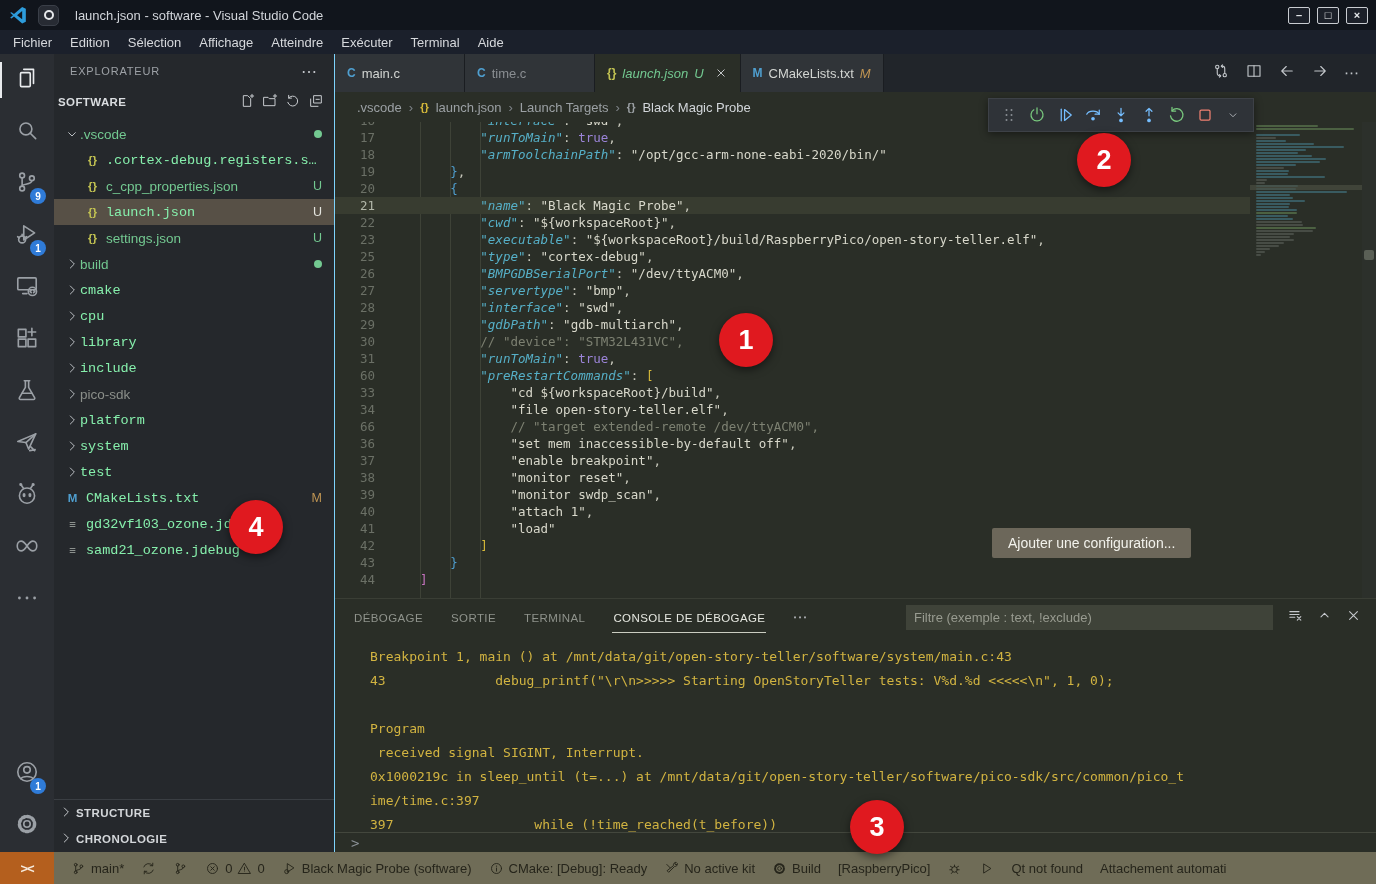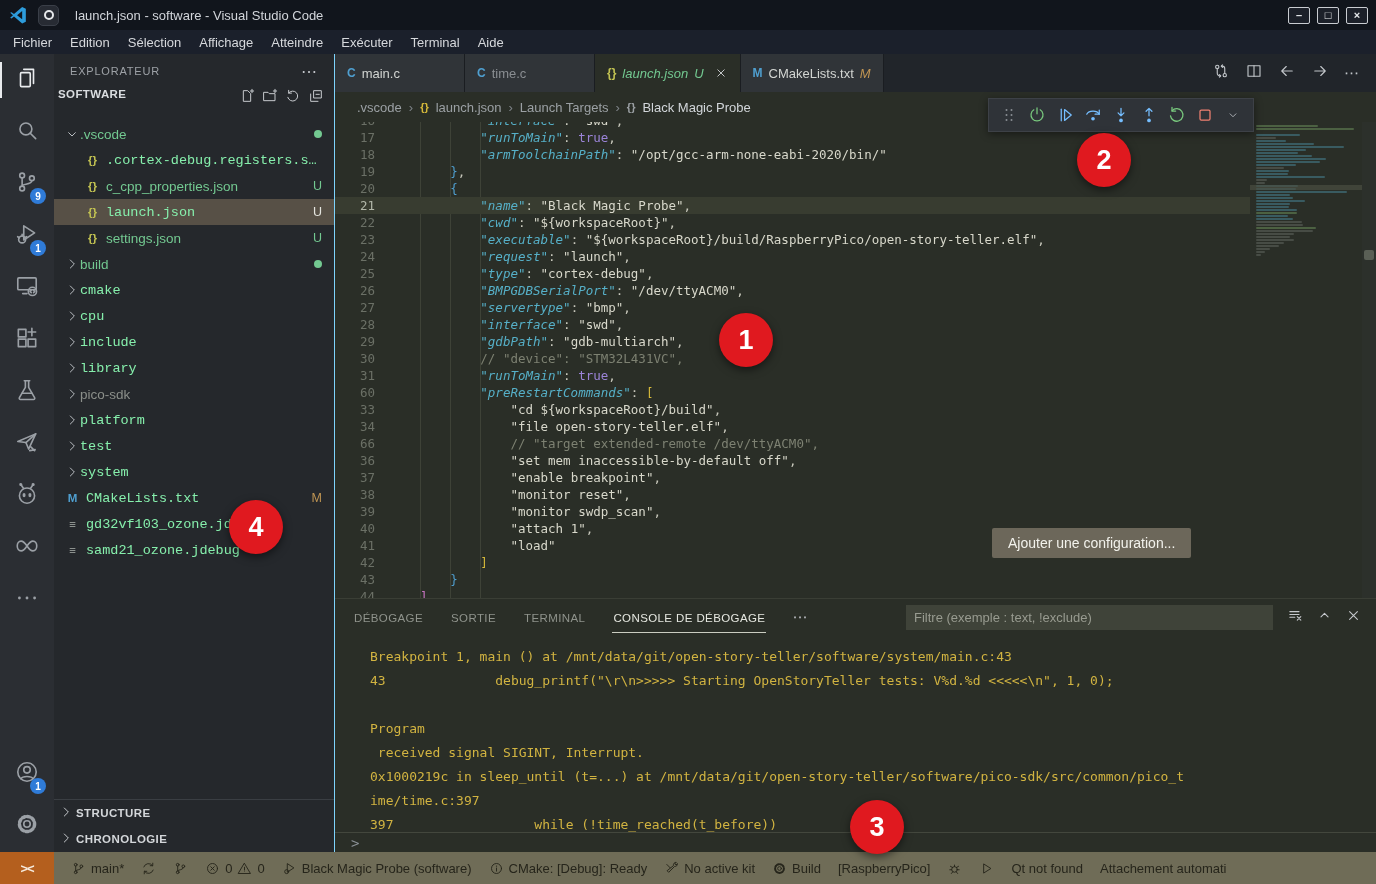--- a/index.html
+++ b/index.html
@@ -35,21 +35,21 @@
     background:#2f7bd8; color:#fff; font-size:10px; font-weight:bold; display:flex; align-items:center;
     justify-content:center; padding:0 4px; }
   .act-bottom { margin-top:auto; }
 
   
   .sidebar { width:281px; background:#25282c; flex:none; position:relative; border-right:1px solid #7dd3fc;
     display:flex; flex-direction:column; }
   .sb-title { height:34px; display:flex; align-items:center; padding:0 16px; color:#9da1a6; font-size:11px;
     letter-spacing:.8px; flex:none; }
   .sb-title .dots { margin-left:auto; font-size:16px; color:#c0c3c8; letter-spacing:1px; }
-  .sb-section { height:27px; display:flex; padding:0 10px 0 4px; color:#dadde0;
+  .sb-section { height:27px; display:flex; align-items:center; padding:0 10px 0 4px; color:#dadde0;
     font-weight:bold; font-size:11.5px; letter-spacing:.4px; flex:none; }
   .sb-actions { margin-left:auto; display:flex; gap:7px; }
   .sb-actions svg { width:16px; height:16px; color:#c6c9cd; }
   .tree { margin-top:6px; }
   .tree-row { height:26px; display:flex; align-items:center; font-size:13.5px; color:#ccd0cc; padding-right:12px; }
   .tree-row.selected { background:#575046; color:#ecece6; }
   .tree-row .tw { width:16px; height:16px; color:#b9bdc1; flex:none; }
   .tree-row .fic { width:17px; flex:none; text-align:center; font-weight:bold; font-size:11.5px; margin-right:5px; }
   .tree-row .lbl { white-space:nowrap; overflow:hidden; text-overflow:ellipsis; }
   .tree-row .badge { margin-left:auto; font-size:12.5px; }
@@ -348,51 +348,51 @@
           <div class="tree-row " style="padding-left:10px">
     <span class="tw"><svg viewBox="0 0 24 24" fill="none" stroke="currentColor" stroke-width="1.5" stroke-linecap="round" stroke-linejoin="round">
                 <path d="M9.5 6l6 6-6 6"></path>
               </svg></span>
             <span class="lbl white">cpu</span>
           </div>
           <div class="tree-row " style="padding-left:10px">
     <span class="tw"><svg viewBox="0 0 24 24" fill="none" stroke="currentColor" stroke-width="1.5" stroke-linecap="round" stroke-linejoin="round">
                 <path d="M9.5 6l6 6-6 6"></path>
               </svg></span>
+            <span class="lbl white">library</span>
+          </div>
+          <div class="tree-row " style="padding-left:10px">
+    <span class="tw"><svg viewBox="0 0 24 24" fill="none" stroke="currentColor" stroke-width="1.5" stroke-linecap="round" stroke-linejoin="round">
+                <path d="M9.5 6l6 6-6 6"></path>
+              </svg></span>
             <span class="lbl white">include</span>
           </div>
           <div class="tree-row " style="padding-left:10px">
     <span class="tw"><svg viewBox="0 0 24 24" fill="none" stroke="currentColor" stroke-width="1.5" stroke-linecap="round" stroke-linejoin="round">
                 <path d="M9.5 6l6 6-6 6"></path>
               </svg></span>
-            <span class="lbl white">library</span>
-          </div>
-          <div class="tree-row " style="padding-left:10px">
-    <span class="tw"><svg viewBox="0 0 24 24" fill="none" stroke="currentColor" stroke-width="1.5" stroke-linecap="round" stroke-linejoin="round">
-                <path d="M9.5 6l6 6-6 6"></path>
-              </svg></span>
             <span class="lbl dim">pico-sdk</span>
           </div>
           <div class="tree-row " style="padding-left:10px">
     <span class="tw"><svg viewBox="0 0 24 24" fill="none" stroke="currentColor" stroke-width="1.5" stroke-linecap="round" stroke-linejoin="round">
                 <path d="M9.5 6l6 6-6 6"></path>
               </svg></span>
             <span class="lbl white">platform</span>
           </div>
           <div class="tree-row " style="padding-left:10px">
     <span class="tw"><svg viewBox="0 0 24 24" fill="none" stroke="currentColor" stroke-width="1.5" stroke-linecap="round" stroke-linejoin="round">
                 <path d="M9.5 6l6 6-6 6"></path>
               </svg></span>
+            <span class="lbl white">system</span>
+          </div>
+          <div class="tree-row " style="padding-left:10px">
+    <span class="tw"><svg viewBox="0 0 24 24" fill="none" stroke="currentColor" stroke-width="1.5" stroke-linecap="round" stroke-linejoin="round">
+                <path d="M9.5 6l6 6-6 6"></path>
+              </svg></span>
             <span class="lbl white">test</span>
-          </div>
-          <div class="tree-row " style="padding-left:10px">
-    <span class="tw"><svg viewBox="0 0 24 24" fill="none" stroke="currentColor" stroke-width="1.5" stroke-linecap="round" stroke-linejoin="round">
-                <path d="M9.5 6l6 6-6 6"></path>
-              </svg></span>
-            <span class="lbl white">system</span>
           </div>
           <div class="tree-row " style="padding-left:10px">
     <span class="fic" style="color:#4f9fd0">M</span>
             <span class="lbl white">CMakeLists.txt</span>
             <span class="badge " style="color:#c09553">M</span>
           </div>
           <div class="tree-row " style="padding-left:10px">
     <span class="fic" style="color:#aab0ac">≡</span>
             <span class="lbl white">gd32vf103_ozone.jdebug</span>
           </div>
@@ -481,22 +481,20 @@
             <div class="code-line">
    <span class="gutter">19</span><span class="ltext">        <span class="tk-bl">}</span><span class="tk-p">,</span></span></div>
             <div class="code-line">
    <span class="gutter">20</span><span class="ltext">        <span class="tk-bl">{</span></span></div>
             <div class="code-line current">
    <span class="gutter">21</span><span class="ltext">            <span class="tk-k">"name"</span><span class="tk-p">: </span><span class="tk-s">"Black Magic Probe"</span><span class="tk-p">,</span></span></div>
             <div class="code-line">
    <span class="gutter">22</span><span class="ltext">            <span class="tk-k">"cwd"</span><span class="tk-p">: </span><span class="tk-s">"${workspaceRoot}"</span><span class="tk-p">,</span></span></div>
             <div class="code-line">
    <span class="gutter">23</span><span class="ltext">            <span class="tk-k">"executable"</span><span class="tk-p">: </span><span class="tk-s">"${workspaceRoot}/build/RaspberryPico/open-story-teller.elf"</span><span class="tk-p">,</span></span></div>
-            <div class="code-line">
-   <span class="gutter">24</span><span class="ltext">            <span class="tk-k">"request"</span><span class="tk-p">: </span><span class="tk-s">"launch"</span><span class="tk-p">,</span></span></div>
             <div class="code-line">
    <span class="gutter">25</span><span class="ltext">            <span class="tk-k">"type"</span><span class="tk-p">: </span><span class="tk-s">"cortex-debug"</span><span class="tk-p">,</span></span></div>
             <div class="code-line">
    <span class="gutter">26</span><span class="ltext">            <span class="tk-k">"BMPGDBSerialPort"</span><span class="tk-p">: </span><span class="tk-s">"/dev/ttyACM0"</span><span class="tk-p">,</span></span></div>
             <div class="code-line">
    <span class="gutter">27</span><span class="ltext">            <span class="tk-k">"servertype"</span><span class="tk-p">: </span><span class="tk-s">"bmp"</span><span class="tk-p">,</span></span></div>
             <div class="code-line">
    <span class="gutter">28</span><span class="ltext">            <span class="tk-k">"interface"</span><span class="tk-p">: </span><span class="tk-s">"swd"</span><span class="tk-p">,</span></span></div>
             <div class="code-line">
    <span class="gutter">29</span><span class="ltext">            <span class="tk-k">"gdbPath"</span><span class="tk-p">: </span><span class="tk-s">"gdb-multiarch"</span><span class="tk-p">,</span></span></div>

